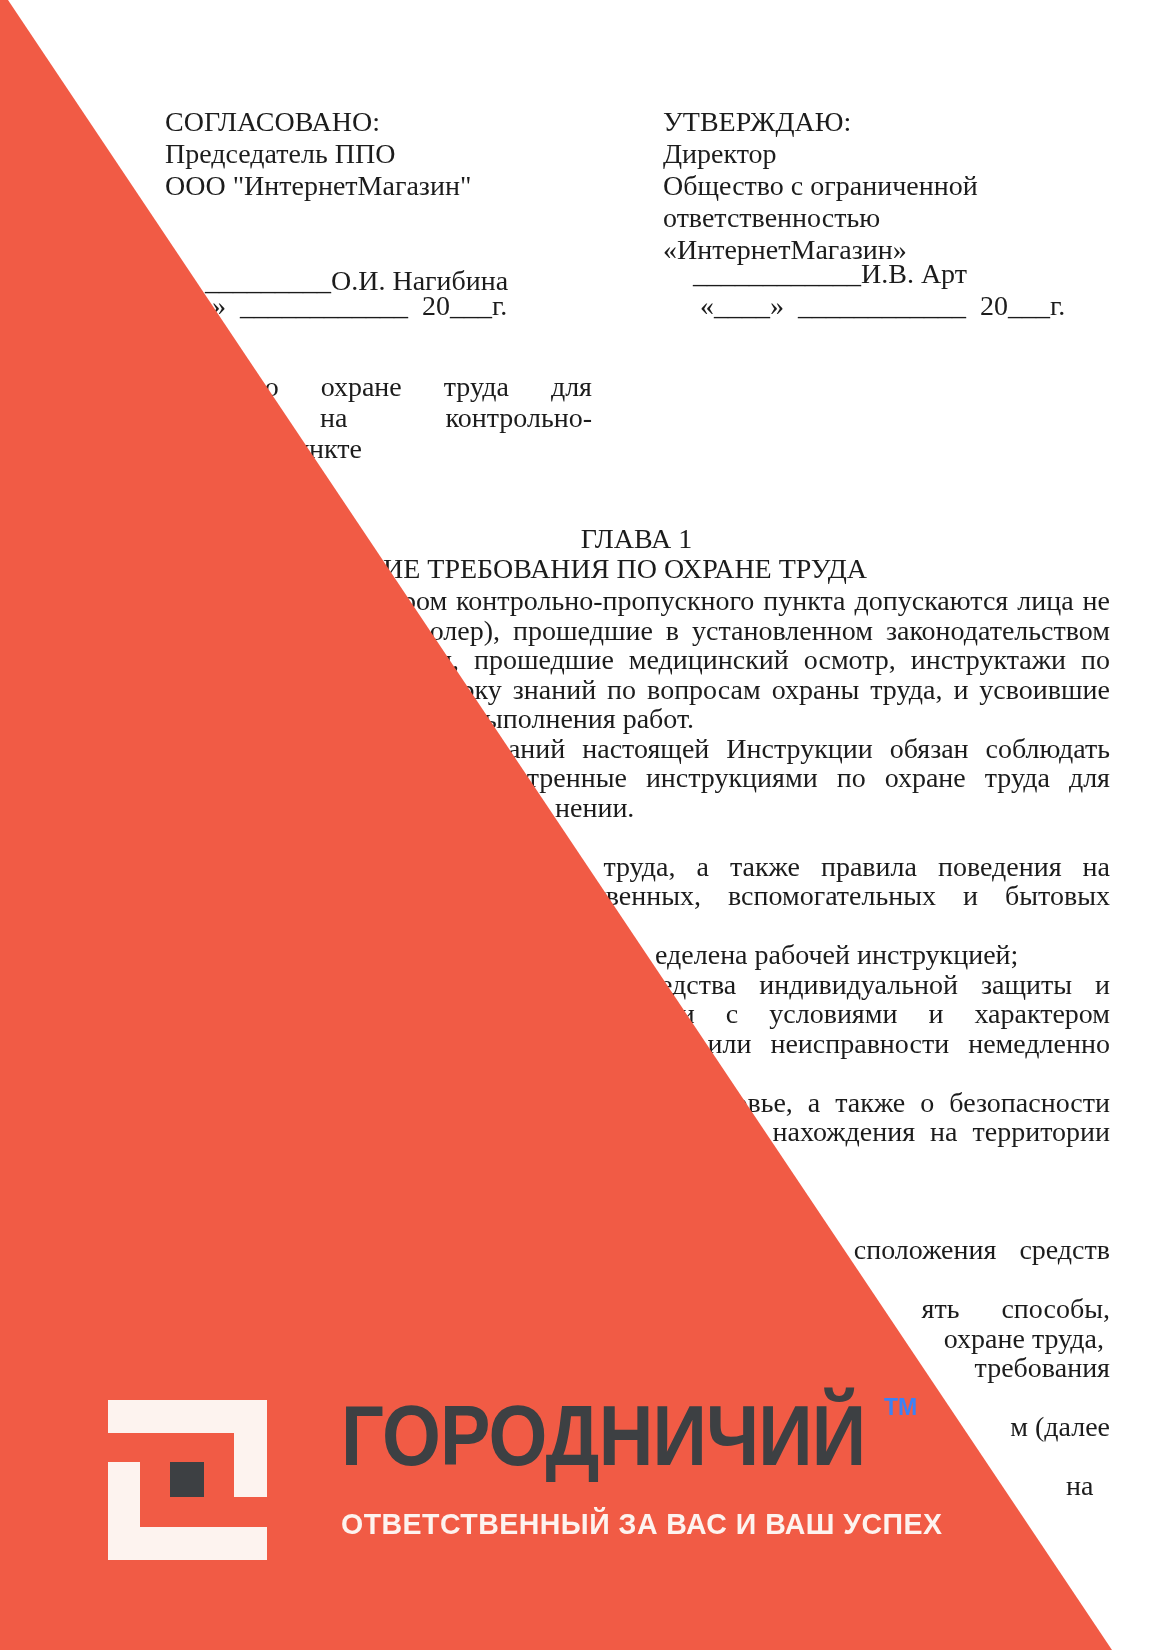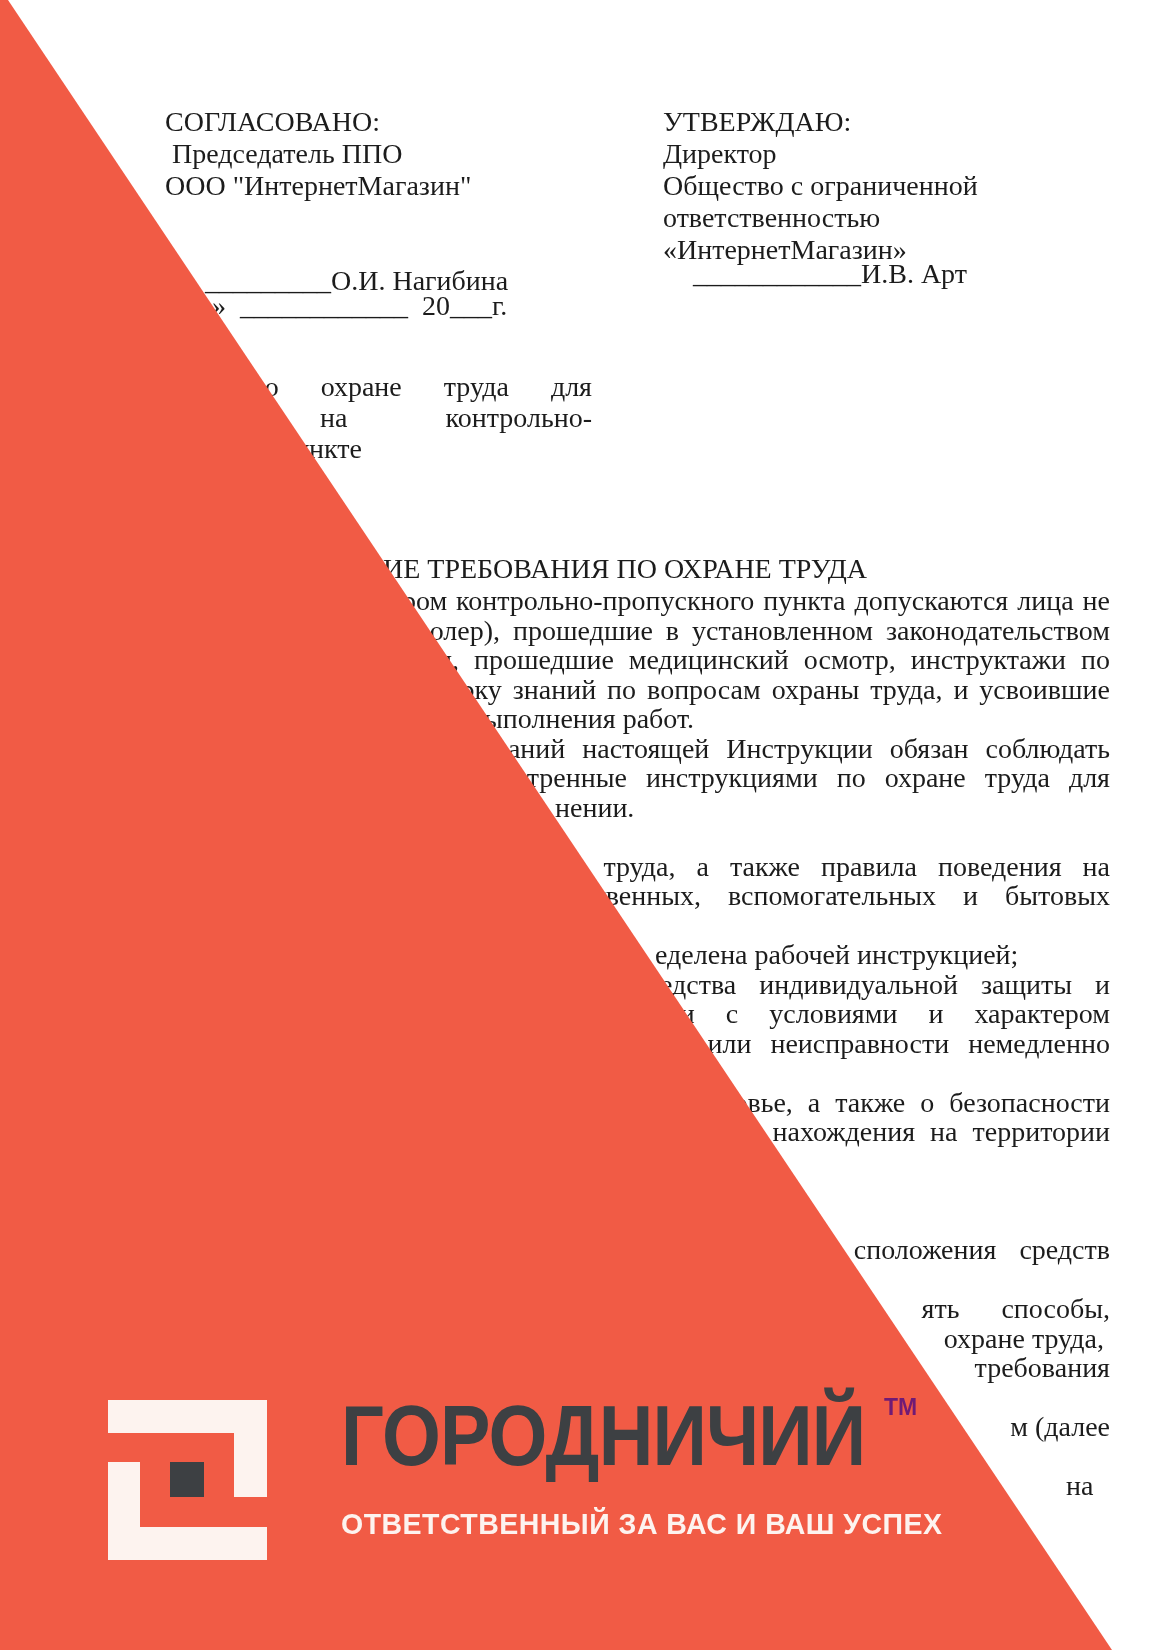--- a/index.html
+++ b/index.html
@@ -34,54 +34,56 @@
     font-family:"Liberation Sans","DejaVu Sans",sans-serif;
     font-weight:700;font-size:86px;line-height:86px;
     color:#3d4043;white-space:pre;
     transform:scaleX(0.88);transform-origin:left top;
     letter-spacing:-1px;
   }
   .tm{
     position:absolute;left:884px;top:1396px;
     font-family:"Liberation Sans","DejaVu Sans",sans-serif;
     font-weight:700;font-size:23px;line-height:23px;
-    color:#701a75;white-space:pre;
+    color:#3b82f6;white-space:pre;
   }
   .tagline{
     position:absolute;left:341px;top:1508px;
     font-family:"Liberation Sans","DejaVu Sans",sans-serif;
     font-weight:700;font-size:30px;line-height:32px;
     color:#fdf3ef;white-space:pre;
     transform:scaleX(0.95);transform-origin:left top;
     letter-spacing:0.5px;
   }
 </style>
 </head>
 <body>
 
 <div class="page">
 
   <div class="line" style="left:165px;top:107px">СОГЛАСОВАНО:</div>
-  <div class="line" style="left:172px;top:139px">Председатель ППО</div>
+  <div class="line" style="left:165px;top:139px">Председатель ППО</div>
   <div class="line" style="left:165px;top:171px">ООО "ИнтернетМагазин"</div>
   <div class="line" style="left:205px;top:266px">_________О.И. Нагибина</div>
   <div class="line" style="left:198px;top:291px">_»  ____________  20___г.</div>
 
   <div class="line" style="left:663px;top:107px">УТВЕРЖДАЮ:</div>
   <div class="line" style="left:663px;top:139px">Директор</div>
   <div class="line" style="left:663px;top:171px">Общество с ограниченной</div>
   <div class="line" style="left:663px;top:203px">ответственностью</div>
   <div class="line" style="left:663px;top:235px">«ИнтернетМагазин»</div>
   <div class="line" style="left:693px;top:259px">____________И.В. Арт</div>
+  <div class="line" style="left:700px;top:291px">«____»  ____________  20___г.</div>
 
   <div class="line" style="right:572px;top:372px;word-spacing:14px">я  по  охране  труда  для</div>
   <div class="line" style="left:320px;top:403px">на</div>
   <div class="line" style="right:572px;top:403px">контрольно-</div>
   <div class="line" style="left:295px;top:434px">ункте</div>
 
+  <div class="line center-col" style="top:524px">ГЛАВА 1</div>
   <div class="line" style="right:297px;top:554px">БЩИЕ ТРЕБОВАНИЯ ПО ОХРАНЕ ТРУДА</div>
 
   <div class="line" style="right:54px;top:586px;word-spacing:2px">лером контрольно-пропускного пункта допускаются лица не</div>
   <div class="line" style="right:54px;top:616px;word-spacing:6px">нтролер), прошедшие в установленном законодательством</div>
   <div class="line" style="right:54px;top:645px;word-spacing:8px">ессии, прошедшие медицинский осмотр, инструктажи по</div>
   <div class="line" style="right:54px;top:675px;word-spacing:4px">роверку знаний по вопросам охраны труда, и усвоившие</div>
   <div class="line" style="left:484px;top:704px">ыполнения работ.</div>
   <div class="line" style="right:54px;top:734px;word-spacing:10px">бований настоящей Инструкции обязан соблюдать</div>
   <div class="line" style="right:54px;top:763px;word-spacing:12px">усмотренные инструкциями по охране труда для</div>
   <div class="line" style="left:555px;top:793px">нении.</div>

